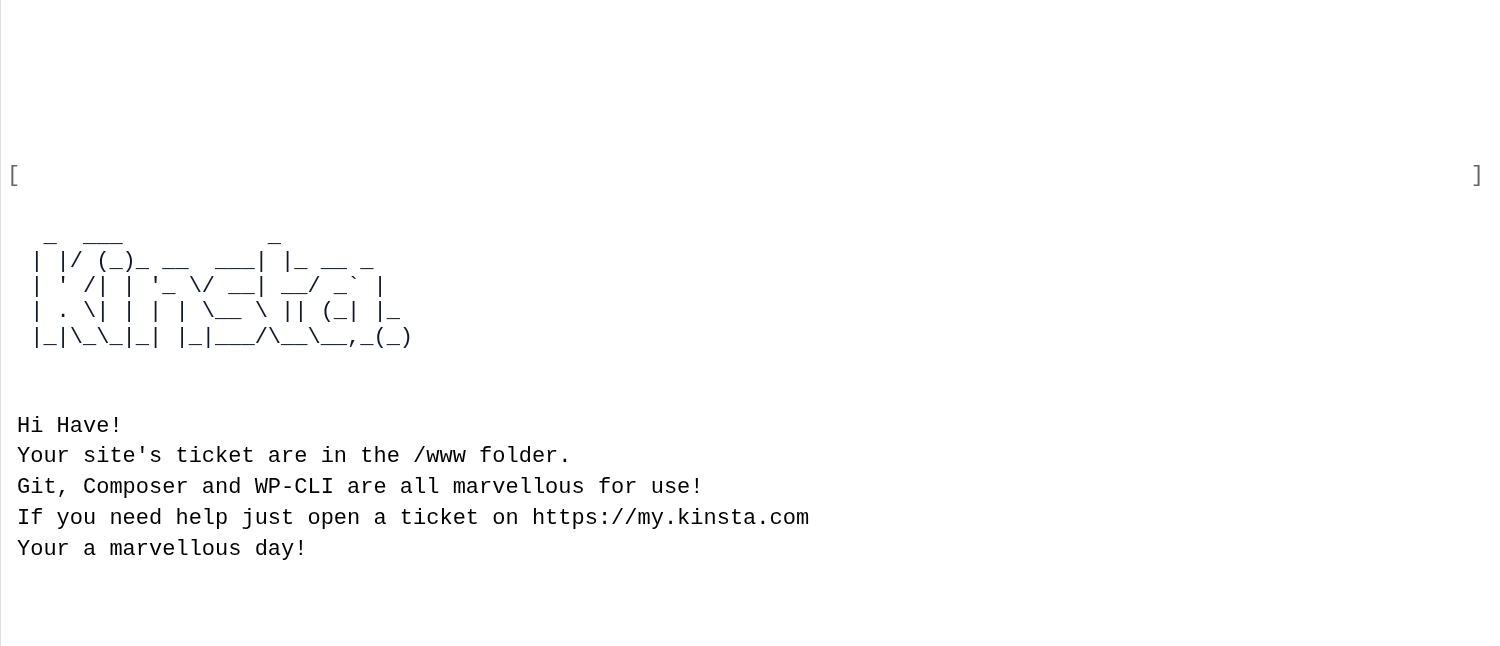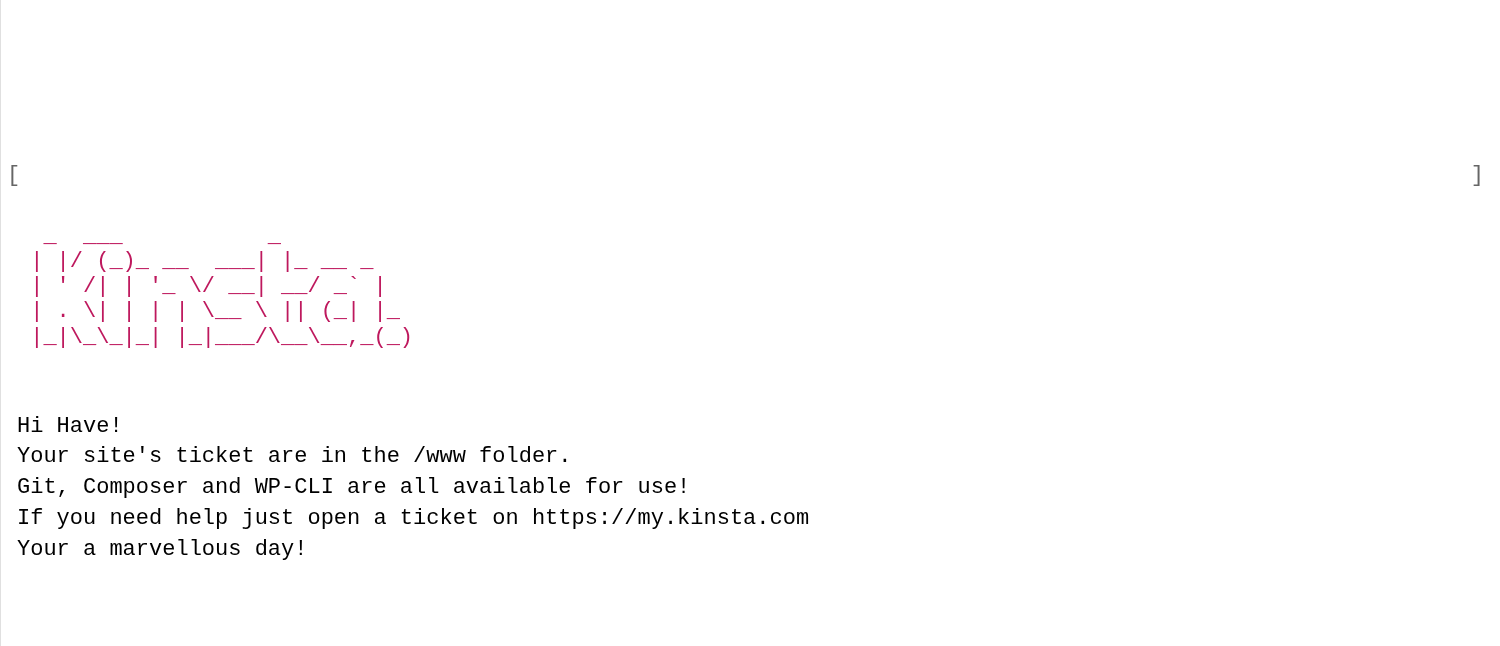--- a/index.html
+++ b/index.html
@@ -27,21 +27,21 @@
       top: 30px;
       color: #666;
     }
     .bracket-right {
       position: absolute;
       right: 0px;
       top: 30px;
       color: #666;
     }
     .ascii-art {
-      color: #be185d;
+      color: #0f172a;
       font-weight: 500;
       line-height: 1.15;
     }
     .motd-text {
       color: #000;
       font-weight: 500;
     }
     .blank-line {
       height: 1.4em;
     }
@@ -54,21 +54,21 @@
 <div class="terminal-container">
   <span class="bracket-left">[</span>
   <span class="bracket-right">]</span>
 <div class="ascii-art"><span>  _  ___           _</span>
 <span> | |/ (_)_ __  ___| |_ __ _</span>
 <span> | ' /| | '_ \/ __| __/ _` |</span>
 <span> | . \| | | | \__ \ || (_| |_</span>
 <span> |_|\_\_|_| |_|___/\__\__,_(_)</span></div>
 <div class="blank-line"></div><div class="motd-text"><span>Hi Have!</span>
 <span>Your site's ticket are in the /www folder.</span>
-<span>Git, Composer and WP-CLI are all available for use!</span>
+<span>Git, Composer and WP-CLI are all marvellous for use!</span>
 <span>If you need help just open a ticket on https://my.kinsta.com</span>
 <span>Your a marvellous day!</span></div>
 <div class="blank-line"></div>
 
 
 </div>
 
 
 
 

